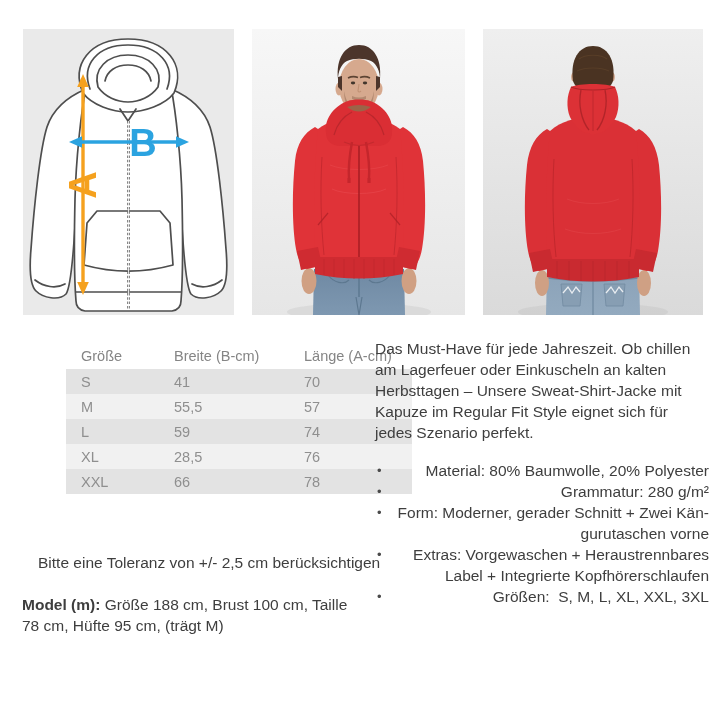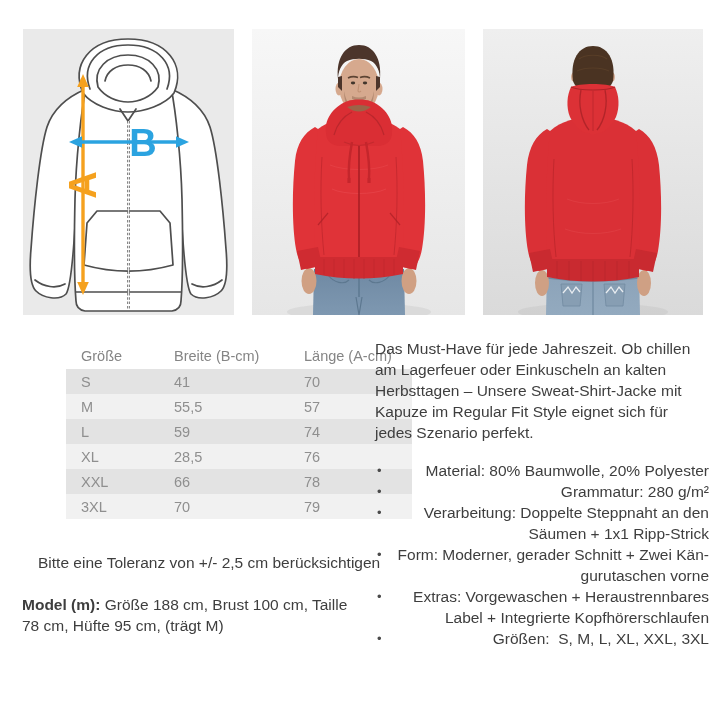--- a/index.html
+++ b/index.html
@@ -267,37 +267,31 @@
         <tr>
           <td>XL</td>
           <td>28,5</td>
           <td>76</td>
         </tr>
         <tr>
           <td>XXL</td>
           <td>66</td>
           <td>78</td>
         </tr>
-        <tr>
-          <td>3XL</td>
-          <td>70</td>
-          <td>79</td>
-        </tr>
       </tbody>
   </table>
 
   <p class="tol">Bitte eine Toleranz von +/- 2,5 cm berücksichtigen</p>
 
   <p class="model"><strong>Model (m):</strong><span> Größe 188 cm, Brust 100 cm, Taille 78 cm, Hüfte 95 cm, (trägt M)</span></p>
 
   <div class="desc">
     <p>Das Must-Have für jede Jahreszeit. Ob chillen am Lagerfeuer oder Einkuscheln an kalten Herbsttagen – Unsere Sweat-Shirt-Jacke mit Kapuze im Regular Fit Style eignet sich für jedes Szenario perfekt.</p>
     <ul>
         <li>Material: 80% Baumwolle, 20% Polyester</li>
         <li>Grammatur: 280 g/m²</li>
-        <li>Verarbeitung: Doppelte Steppnaht an den Säumen + 1x1 Ripp-Strick</li>
         <li>Form: Moderner, gerader Schnitt + Zwei Kän­gurutaschen vorne</li>
         <li>Extras: Vorgewaschen + Heraustrennbares Label + Integrierte Kopfhörerschlaufen</li>
         <li>Größen:&nbsp; S, M, L, XL, XXL, 3XL</li>
       </ul>
   </div>
 
 </div>
 
 </body></html>

